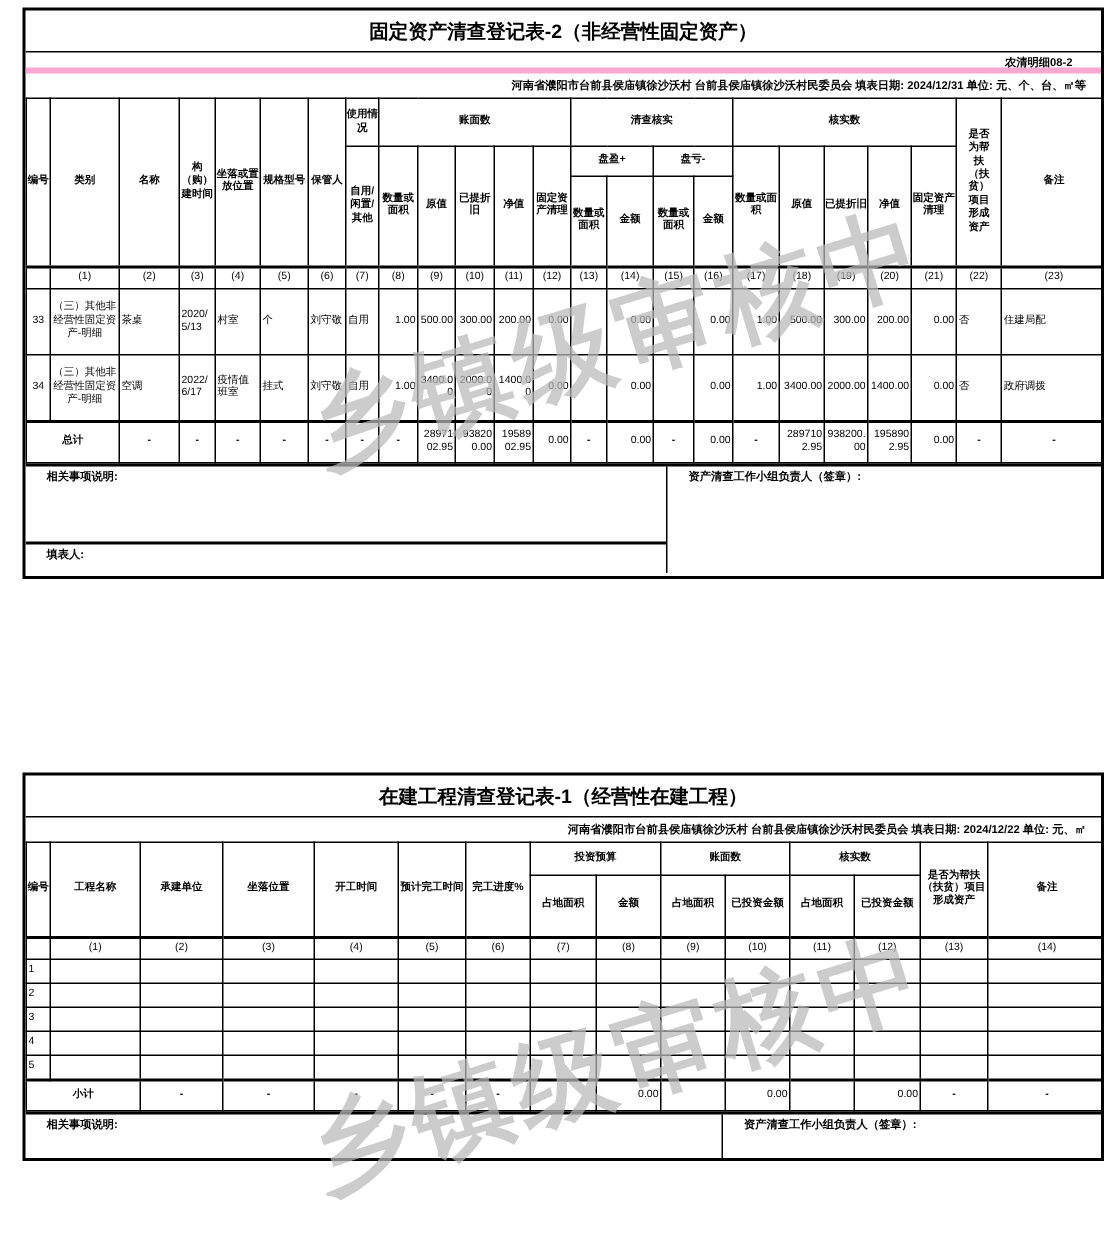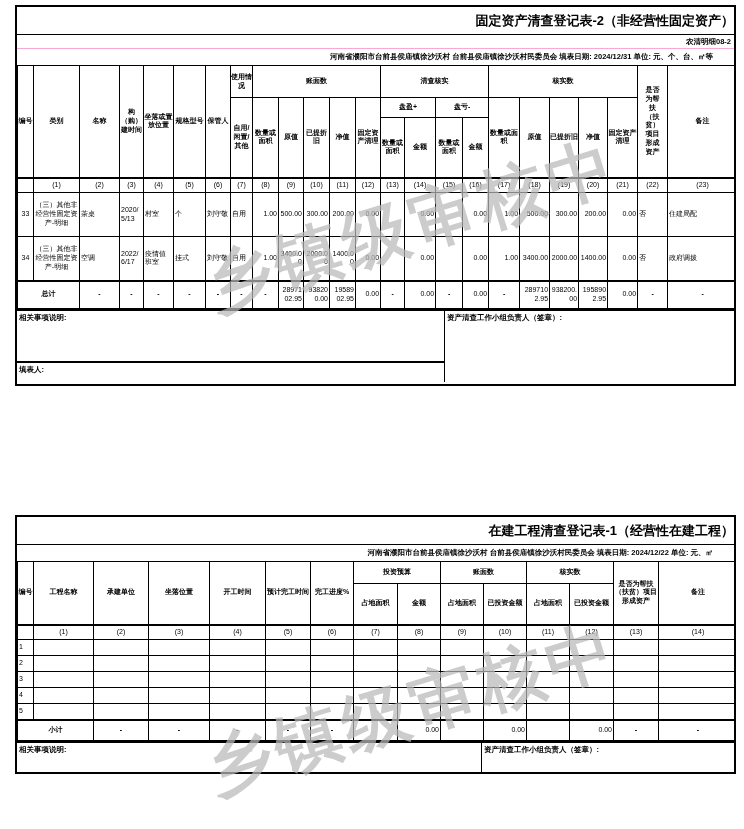--- a/index.html
+++ b/index.html
@@ -1,23 +1,23 @@
 <!DOCTYPE html>
 <html><head>
 <meta charset="utf-8">
 <style>
 *{box-sizing:border-box;margin:0;padding:0}
 body{position:relative;width:744px;height:829px;background:#fff;color:#000;
   font-family:"Liberation Sans","DejaVu Sans",sans-serif;}
 .sheet{position:absolute;left:15px;width:721px;border:2px solid #000;background:#fff;overflow:hidden}
 #sheet1{top:5px;height:381px}
 #sheet2{top:515px;height:259px}
-.titlebar{height:28px;border-bottom:1px solid #000;font-size:13px;font-weight:bold;text-align:right;line-height:27px}
-.codebar{height:14px;border-bottom:1px solid #f9a8d4;font-size:7.5px;font-weight:bold;text-align:right;line-height:13px;padding-right:3px}
-.infobar{height:16px;font-size:7.5px;font-weight:bold;text-align:right;line-height:16px;padding-right:21px;white-space:nowrap;overflow:hidden}
+.titlebar{height:28px;border-bottom:1px solid #000;font-size:13px;font-weight:bold;text-align:center;line-height:27px}
+.codebar{height:14px;border-bottom:4px solid #f9a8d4;font-size:7.5px;font-weight:bold;text-align:right;line-height:13px;padding-right:19px}
+.infobar{height:16px;font-size:7.5px;font-weight:bold;text-align:right;line-height:16px;padding-right:10px;white-space:nowrap;overflow:hidden}
 table{border-collapse:collapse;table-layout:fixed;width:717px}
 th,td{border:1px solid #000;font-size:7px;line-height:1.25;vertical-align:middle;overflow:hidden;word-break:break-all;padding:0 1px}
 th{font-weight:bold;text-align:center;padding:0}
 .vhead{padding:0 7px}
 tr.numrow th{border-top:2px solid #000;font-weight:normal;height:15px}
 tr.dr td{height:44px}
 #sheet1 tr.h1 th{height:32px}
 #sheet1 tr.h2 th{height:20px}
 #sheet1 tr.h3 th{height:60px}
 #sheet2 tr.h1 th{height:22px}
@@ -27,21 +27,21 @@
 tr.subr td{border-top:2px solid #000;height:21px}
 .ctr{text-align:center}
 .lft{text-align:left}
 .num{text-align:right}
 .bold{font-weight:bold}
 .bottom{display:flex;border-top:2px solid #000}
 .bleft{border-right:1px solid #000}
 #sheet1 .bleft{width:428px}
 #sheet2 .bleft{width:465px}
 .bright{flex:1}
-.boxlab{font-size:7.5px;font-weight:bold;padding:2px 2px}
+.boxlab{font-size:7.5px;font-weight:bold;padding:2px 14px}
 #sheet1 .notes{height:50px}
 #sheet1 .filler{height:21px;border-top:2px solid #000}
 #sheet2 .notes{height:44px}
 #sheet2 .filler{height:22px;border-top:2px solid #000}
 .watermark{position:absolute;z-index:5;font-size:66px;letter-spacing:5px;white-space:nowrap;
   color:rgba(185,185,185,0.72);font-weight:bold;transform:rotate(-17deg);transform-origin:0 0;
   pointer-events:none;font-family:"Liberation Sans",sans-serif}
 </style>
 </head>
 <body>

